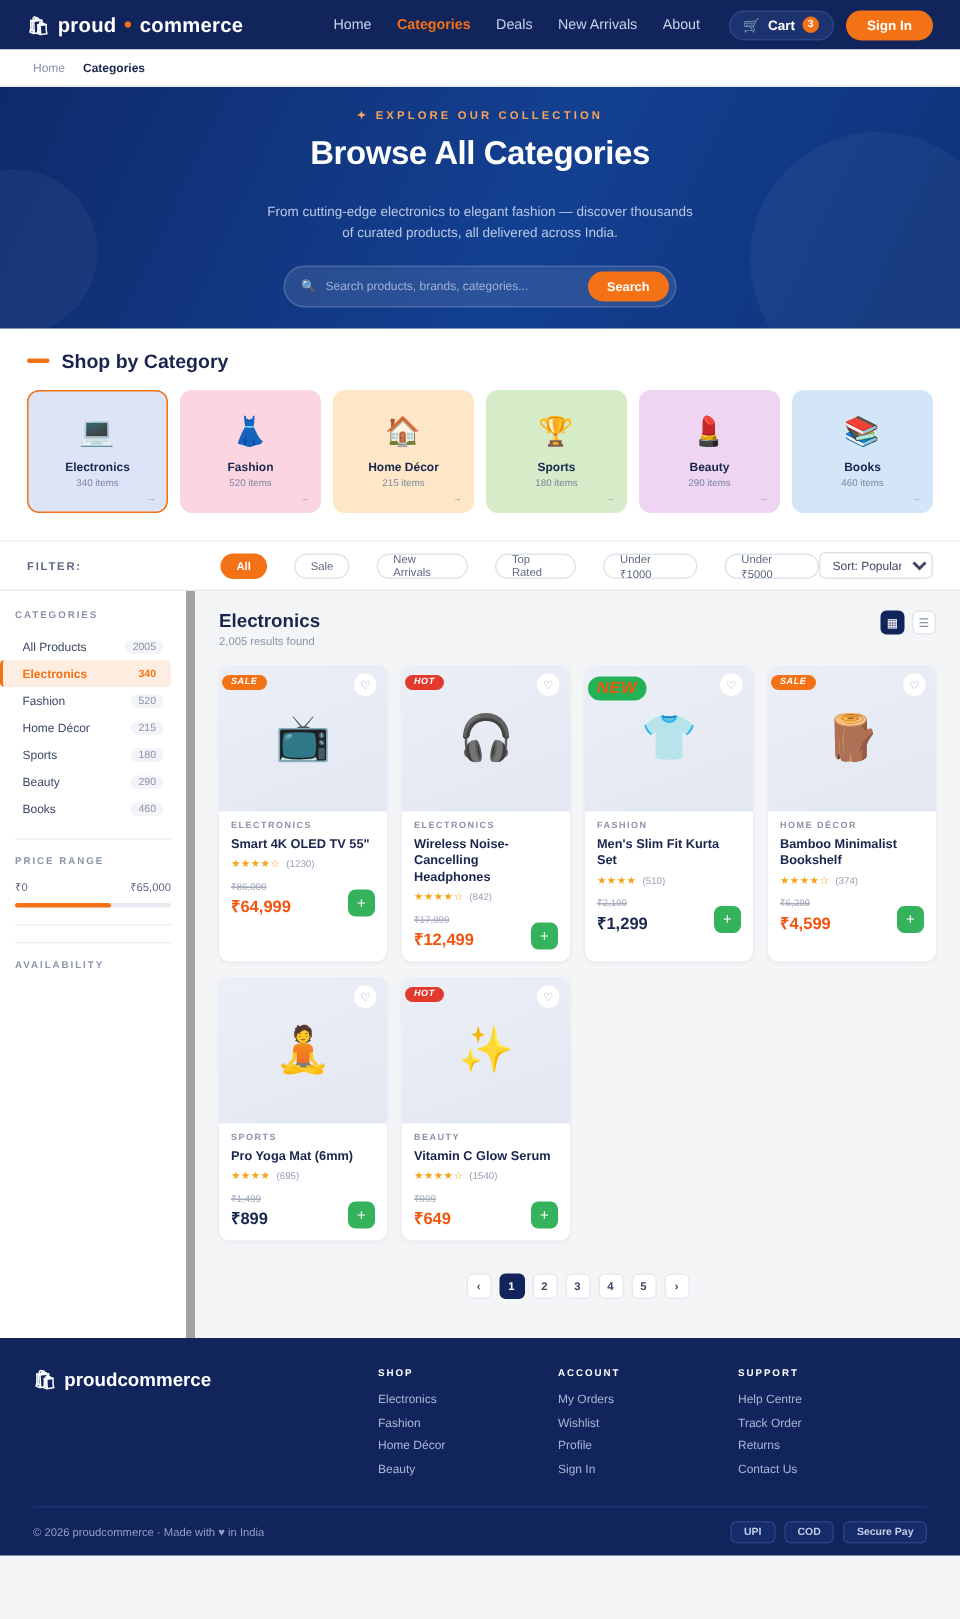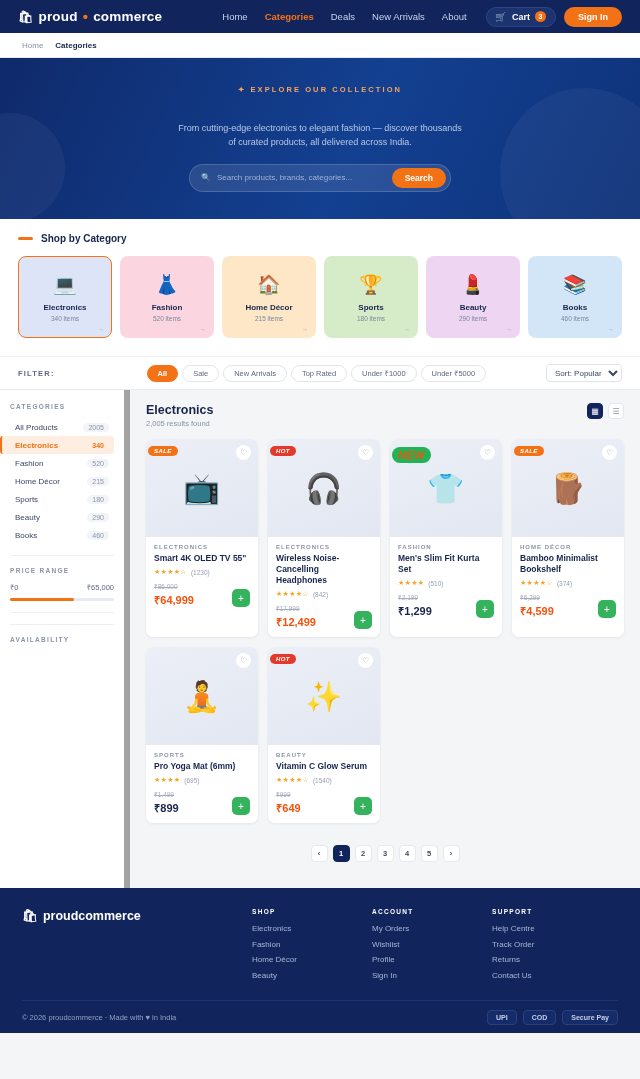--- a/index.html
+++ b/index.html
@@ -66,37 +66,37 @@
     color: #fff; font-size: 8px; font-family: inherit; }
   .search-input::placeholder { color: #9fb2d6; }
   .search-go { background: #f47216; border: none; color: #fff; border-radius: 12px;
     height: 20px; padding: 0 13px; font-size: 8.5px; font-weight: bold;
     font-family: inherit; cursor: pointer; }
 
   
   .catsec { background: #fff; padding: 14px 18px 18px; }
   .sec-head { display: flex; align-items: center; gap: 8px; margin-bottom: 12px; }
   .sec-dash { width: 15px; height: 2.5px; background: #f47216; border-radius: 2px; }
-  .sec-head h2 { font-size: 10px; font-weight: bold; }
+  .sec-head h2 { font-size: 13px; font-weight: bold; }
   .catrow { display: grid; grid-template-columns: repeat(6,1fr); gap: 8px; }
   .cat { border-radius: 8px; height: 82px; position: relative;
     display: flex; flex-direction: column; align-items: center;
     justify-content: center; border: 1px solid transparent; }
   .cat.sel { border: 1.5px solid #f47216; }
   .cat .emo { font-size: 19px; margin-bottom: 7px; }
   .cat .nm { font-size: 8px; font-weight: bold; color: #18264d; }
   .cat .ct { font-size: 6.5px; color: #7b86a0; margin-top: 3px; }
   .cat .arw { position: absolute; right: 7px; bottom: 5px; font-size: 6px; color: #9aa4bb; }
 
   
   .filterbar { background: #fff; border-top: 1px solid #eceff4;
     border-bottom: 1px solid #e6e9ef; height: 34px; display: flex;
     align-items: center; padding: 0 18px; }
   .flabel { font-size: 7.5px; font-weight: bold; letter-spacing: 1.2px; color: #5d6880; }
-  .chips { display: flex; gap: 4px; margin-left: 92px; }
+  .chips { display: flex; gap: 18px; margin-left: 92px; }
   .chip { border: 1px solid #e0e4ec; border-radius: 11px; height: 17px;
     padding: 0 10px; display: flex; align-items: center; font-size: 7.5px;
     color: #5d6880; background: #fff; cursor: pointer; }
   .chip.on { background: #f47216; border-color: #f47216; color: #fff; font-weight: bold; }
   .sortsel { margin-left: auto; border: 1px solid #dfe3ea; border-radius: 4px;
     height: 18px; font-size: 8px; color: #3b4764; padding: 0 4px;
     font-family: inherit; background: #fff; width: 76px; }
 
   
   .body { display: flex; background: #f4f5f7; min-height: 498px; }
@@ -219,20 +219,21 @@
 
   <div class="crumbs">
     <a href="#">Home</a>
     <span class="cur">Categories</span>
   </div>
 
   <div class="hero">
     <div class="blob b1"></div>
     <div class="blob b2"></div>
     <div class="eyebrow">✦ EXPLORE OUR COLLECTION</div>
+    <h1>Browse All Categories</h1>
     <p>From cutting-edge electronics to elegant fashion — discover thousands of curated products, all delivered across India.</p>
     <div class="searchwrap">
       <span class="mag">🔍</span>
       <input class="search-input" type="text" placeholder="Search products, brands, categories..." style="">
       <button class="search-go">Search</button>
     </div>
   </div>
 
   <div class="catsec">
     <div class="sec-head">

